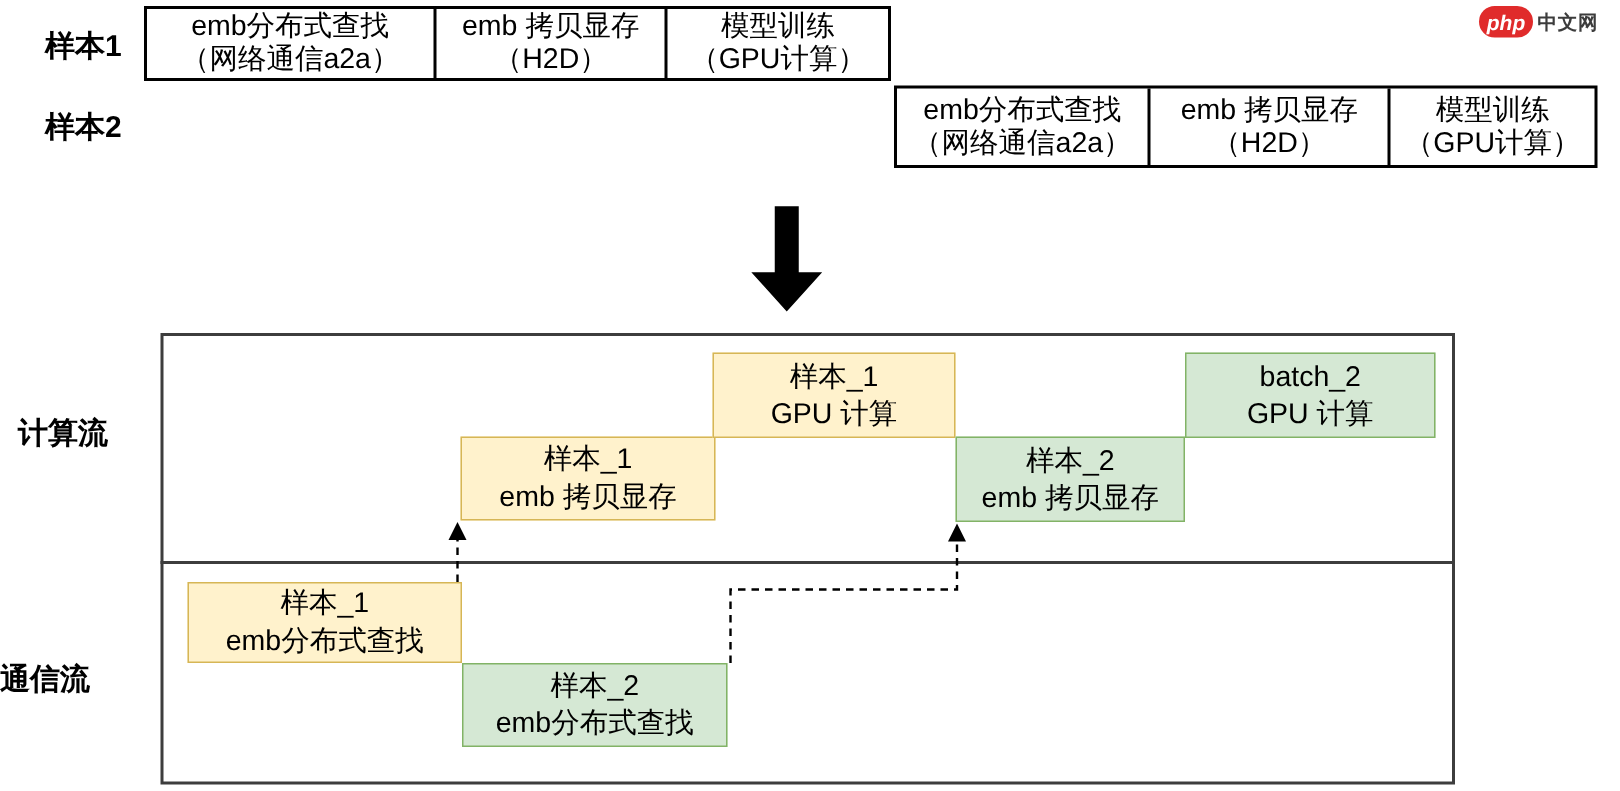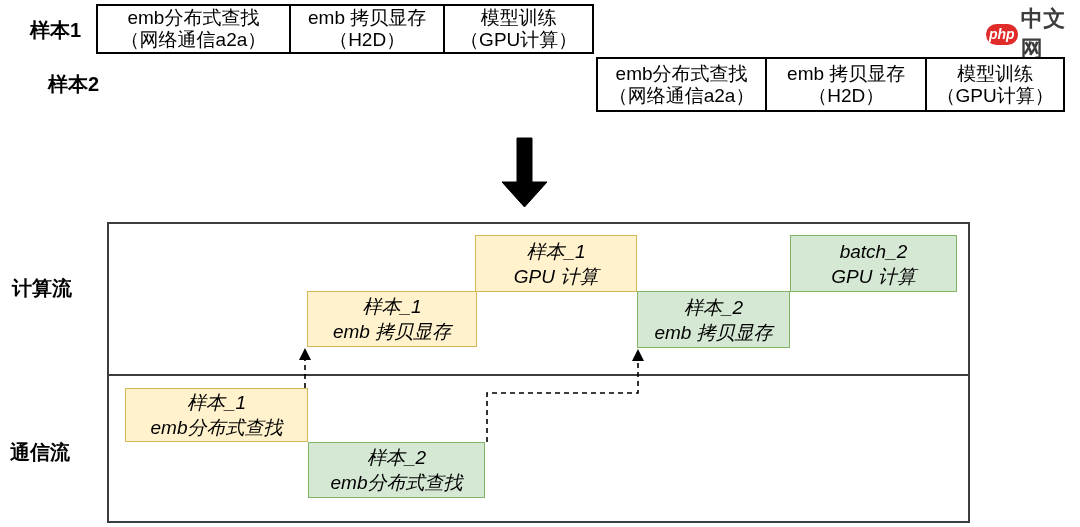--- a/index.html
+++ b/index.html
@@ -4,62 +4,62 @@
 <style>
   html,body{margin:0;padding:0;}
   body{
     width:1080px;height:527px;position:relative;overflow:hidden;
     background:#ffffff;color:#000;
     font-family:"Liberation Sans","DejaVu Sans",sans-serif;
   }
   
   .lbl{position:absolute;font-weight:bold;font-size:20px;white-space:nowrap;text-align:right;}
   #lbl-s1{left:30px;top:17px;}
-  #lbl-s2{left:48px;top:71px;}
+  #lbl-s2{left:30px;top:71px;}
   #lbl-compute{left:12px;top:275px;}
-  #lbl-comm{left:10px;top:439px;}
+  #lbl-comm{left:0;top:439px;}
   
   .seq{position:absolute;display:flex;border:2px solid #000;box-sizing:border-box;background:#fff;}
   #seq1{left:96px;top:4px;width:498px;height:50px;}
   #seq2{left:596px;top:57px;width:469px;height:55px;}
   .cell{
     display:flex;flex-direction:column;justify-content:center;align-items:center;
     text-align:center;font-size:19px;line-height:22px;
     border-left:2px solid #000;box-sizing:border-box;flex-basis:0;
   }
   .cell:first-child{border-left:none;}
   .g194{flex-grow:194;} .g155{flex-grow:155;} .g149{flex-grow:149;}
   .g170{flex-grow:170;} .g161{flex-grow:161;} .g138{flex-grow:138;}
   
   .bigbox{position:absolute;left:107px;top:222px;width:863px;height:301px;
     border:2px solid #3d3d3d;box-sizing:border-box;background:#fff;}
   .hdivider{position:absolute;left:107px;top:374px;width:863px;height:0;
     border-top:2px solid #3d3d3d;}
   
   .task{
     position:absolute;display:flex;flex-direction:column;justify-content:center;align-items:center;
-    text-align:center;font-size:19px;line-height:25px;box-sizing:border-box;font-style:italic;
+    text-align:center;font-size:19px;line-height:25px;box-sizing:border-box;
   }
   .task.yellow{background:#FFF2CC;border:1.5px solid #D6B656;}
   .task.green{background:#D5E8D4;border:1.5px solid #82B366;}
   #t-s1h2d {left:307px;top:291px;width:170px;height:56px;}
   #t-s1gpu {left:475px;top:235px;width:162px;height:57px;}
   #t-s2h2d {left:637px;top:291px;width:153px;height:57px;}
   #t-b2gpu {left:790px;top:235px;width:167px;height:57px;}
   #t-s1comm{left:125px;top:388px;width:183px;height:54px;}
   #t-s2comm{left:308px;top:442px;width:177px;height:56px;}
   
   #overlay{position:absolute;left:0;top:0;width:1080px;height:527px;pointer-events:none;}
   
   .logo{position:absolute;left:986px;top:4px;display:flex;align-items:center;gap:3px;}
   .logo-pill{
     background:#E02B2B;color:#fff;font-style:italic;font-weight:bold;font-size:14px;
     width:36px;height:21px;border-radius:11px;display:flex;align-items:center;justify-content:center;
   }
-  .logo-text{font-weight:bold;font-size:22px;color:#3c3c3c;letter-spacing:0.5px;}
+  .logo-text{font-weight:bold;font-size:13px;color:#3c3c3c;letter-spacing:0.5px;}
 </style>
 </head>
 <body>
 
 <div class="logo">
   <span class="logo-pill">
     <span>php</span>
   </span>
   <span class="logo-text">中文网</span>
 </div>

